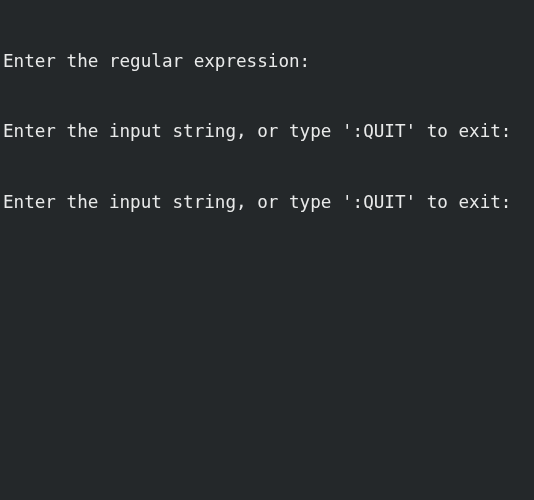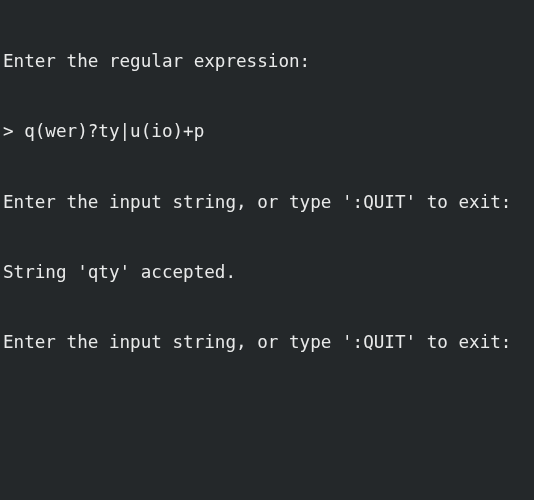--- a/index.html
+++ b/index.html
@@ -30,23 +30,21 @@
     height: 23.45px;
     white-space: pre;
     color: #e9eaea;
   }
 </style>
 </head>
 <body>
 
 <div id="terminal">
   <div class="line">Enter the regular expression:</div>
-  <div class="line">&gt; q(wer)?ty|u(io)+p</div>
   <div class="line">Enter the input string, or type ':QUIT' to exit:</div>
-  <div class="line">String 'qty' accepted.</div>
   <div class="line">Enter the input string, or type ':QUIT' to exit:</div>
   
   
   
   
   
   
   
   
   

